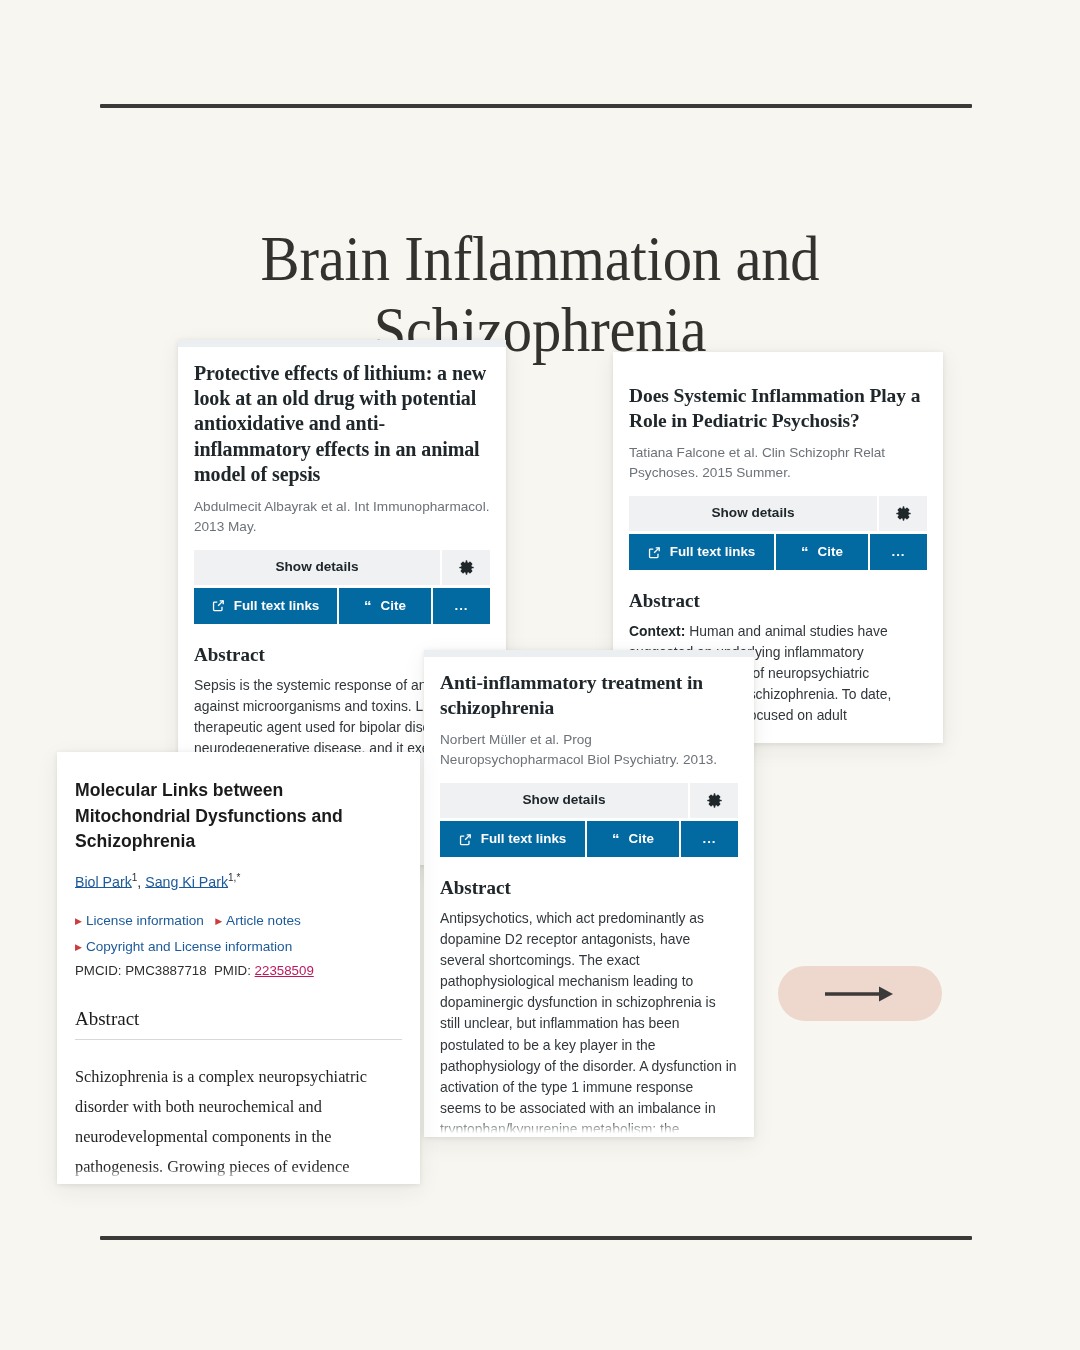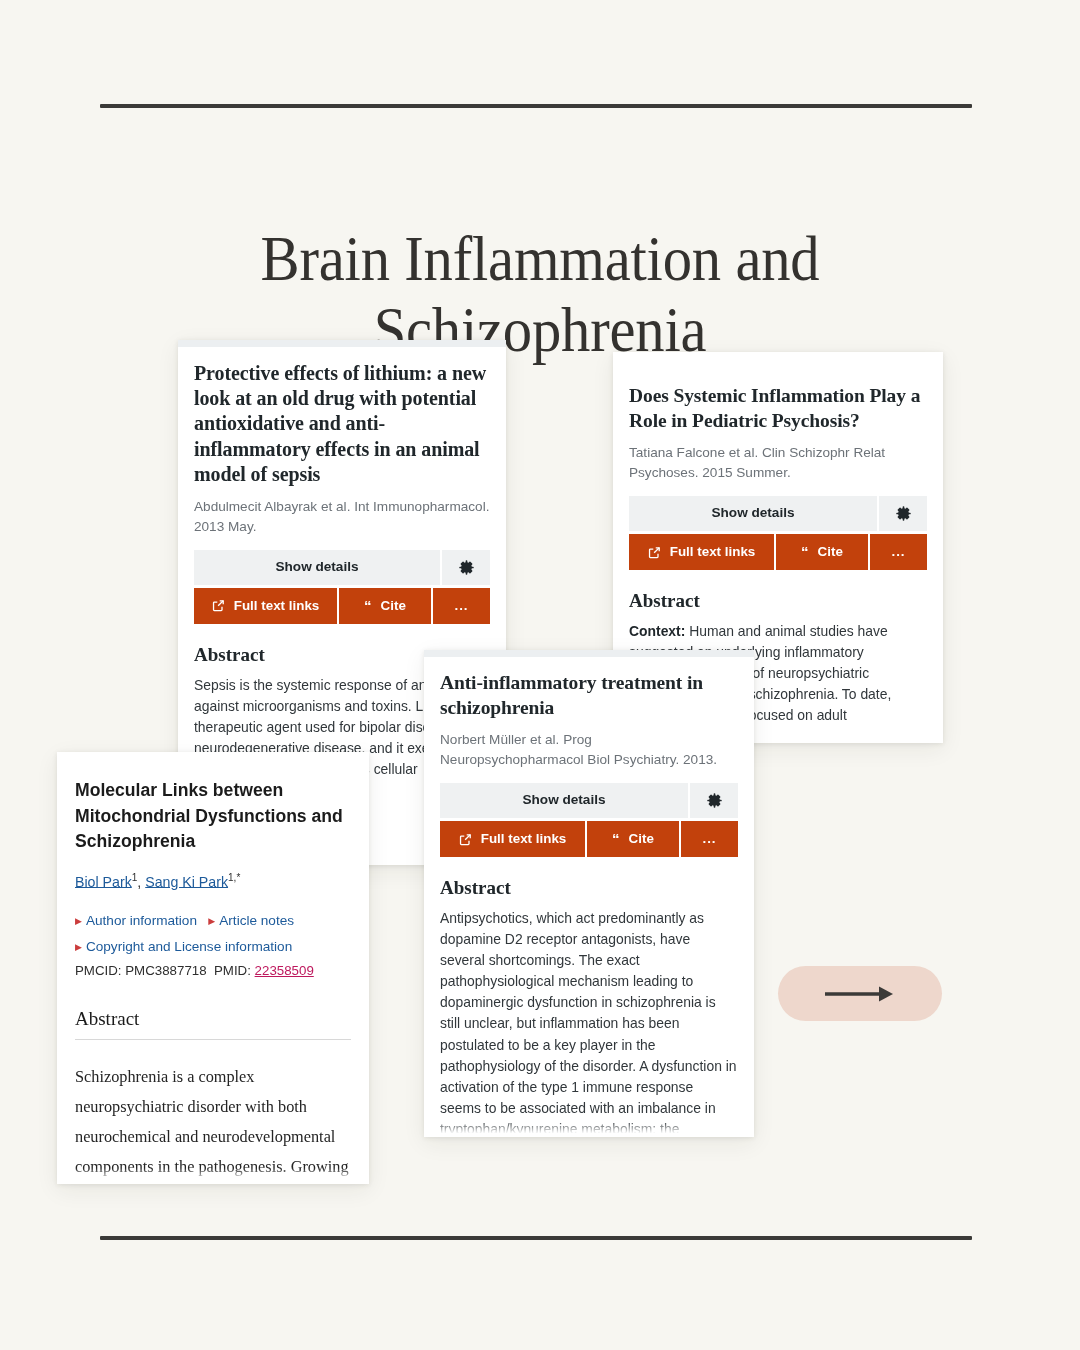--- a/index.html
+++ b/index.html
@@ -108,21 +108,21 @@
     font-size: 15px;
     padding: 10px 0;
     line-height: 1;
   }
   .pm-btnrow2 {
     display: flex;
     gap: 2px;
     margin-top: 3px;
   }
   .pm-blue {
-    background: #c2410c;
+    background: #0369a1;
     color: #ffffff;
     font-size: 13.4px;
     font-weight: 700;
     padding: 11px 0;
     display: flex;
     align-items: center;
     justify-content: center;
     gap: 9px;
     line-height: 1;
   }
@@ -165,21 +165,21 @@
   
   #card-antiinfl {
     left: 424px; top: 650px;
     width: 330px; height: 487px;
     z-index: 5;
   }
 
   
   #card-pmc {
     left: 57px;  top: 752px;
-    width: 312px; height: 432px;
+    width: 363px; height: 432px;
     z-index: 6;
     padding: 0 0;
   }
   #card-pmc .pmc-inner { padding: 26px 18px 0 18px; }
   .pmc-title {
     font-family: "Liberation Sans", sans-serif;
     font-weight: 700;
     font-size: 17.6px;
     line-height: 1.45;
     color: #1b1b1b;
@@ -416,21 +416,21 @@
   <div class="card" id="card-pmc">
     <div class="pmc-inner">
       <div class="pmc-title">Molecular Links between Mitochondrial Dysfunctions and Schizophrenia</div>
 
       <div class="pmc-authors">
         <a href="#">Biol Park</a><sup>1</sup><span>, </span><a href="#">Sang Ki Park</a><sup>1,*</sup>
       </div>
 
       <div class="pmc-links">
         <div>
-          <span class="tri">▶</span><a href="#">Author information</a>
+          <span class="tri">▶</span><a href="#">License information</a>
           &nbsp;&nbsp;<span class="tri">▶</span><a href="#">Article notes</a>
         </div>
         <div>
           <span class="tri">▶</span><a href="#">Copyright and License information</a>
         </div>
       </div>
 
       <div class="pmc-ids">
         <span>PMCID:</span>
         <span>PMC3887718</span>&nbsp;

